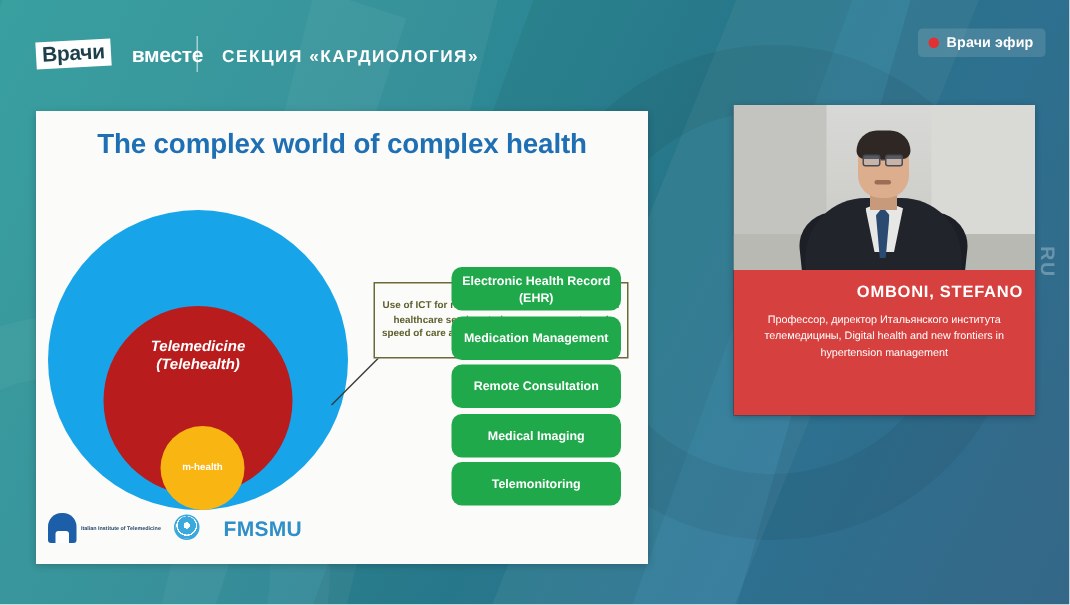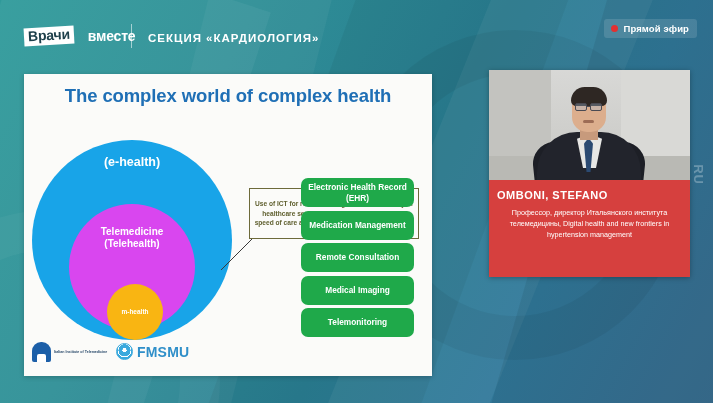--- a/index.html
+++ b/index.html
@@ -66,21 +66,21 @@
   }
   #slide-title {
     position:absolute; left:0; top:11px; width:408px; text-align:center;
     color:#1f6fb5; font-size:18.5px; font-weight:700; letter-spacing:-.1px;
   }
 
   
   .circle { position:absolute; border-radius:50%; display:flex;
             align-items:flex-start; justify-content:center; }
   #c-blue   { left:8px;  top:66px;  width:200px; height:200px; background:#18a4e8; }
-  #c-green  { left:45px; top:130px; width:126px; height:126px; background:#d946ef; }
+  #c-green  { left:45px; top:130px; width:126px; height:126px; background:#b91c1c;font-style:italic; }
   #c-orange { left:83px; top:210px; width:56px;  height:56px;  background:#f9b512;
               align-items:center; }
   .c-label { color:#ffffff; font-weight:700; text-align:center; line-height:1.18; }
   #lbl-blue   { font-size:12.5px; margin-top:15px; }
   #lbl-green  { font-size:10px;  margin-top:22px; }
   #lbl-orange { font-size:6.5px; }
 
   
   #callout {
     position:absolute; left:225px; top:114px; width:170px; height:51px;
@@ -110,21 +110,21 @@
   #iit-logo { position:absolute; left:8px; top:2px; display:flex; align-items:center; gap:3px; }
   #iit-mark {
     width:19px; height:20px; background:#1c5fa8; border-radius:9px 9px 2px 2px;
     position:relative;
   }
   #iit-mark::after {
     content:""; position:absolute; left:5px; bottom:0; width:9px; height:8px;
     background:#ffffff; border-radius:2px 2px 0 0;
   }
   #iit-text { color:#2a4a6b; font-size:3.6px; line-height:1.35; font-weight:700; }
-  #fmsmu-logo { position:absolute; left:92px; top:3px; display:flex; align-items:center; gap:4px; }
+  #fmsmu-logo { position:absolute; left:92px; top:3px; display:flex; align-items:center; gap:16px; }
   #fmsmu-mark {
     width:17px; height:17px; border-radius:50%;
     background: radial-gradient(circle at 50% 42%, #ffffff 0 18%, #3aa9dd 19% 52%, #ffffff 53% 60%, #3aa9dd 61% 100%);
     border:1.3px solid #3aa9dd;
   }
   #fmsmu-text { color:#2f8fc9; font-size:14px; font-weight:700; letter-spacing:.2px; }
 
   
   #video-panel {
     position:absolute; left:489px; top:70px; width:201px; height:207px;
@@ -161,21 +161,21 @@
   #p-bridge { position:absolute; left:98px; top:36px; width:3px; height:1.2px; background:#4a4a52; }
   #p-mouth { position:absolute; left:94px; top:50px; width:11px; height:3px;
              background:#9d6c55; border-radius:2px; }
 
   #speaker-card {
     position:absolute; left:0; top:110px; width:201px; height:97px; background:#d6403e;
     padding:9px 8px 0 8px;
   }
   #speaker-name {
     color:#ffffff; font-size:11px; font-weight:700; letter-spacing:.5px;
-    text-align:left; margin-bottom:7px;
+    text-align:right; margin-bottom:7px;
   }
   #speaker-desc {
     color:#ffffff; font-size:7.2px; line-height:1.52; text-align:center;
   }
   #ru-watermark {
     position:absolute; right:7px; top:185px;
     color:rgba(255,255,255,.28); font-size:13px; font-weight:700; letter-spacing:1px;
     transform: rotate(90deg); transform-origin: right top;
   }
 </style>
@@ -194,31 +194,30 @@
 
   <div id="header">
     <div id="logo-block">
       <span id="logo-badge">Врачи</span>
       <span id="logo-word">вместе</span>
     </div>
     <div id="header-divider"></div>
     <div id="section-title">СЕКЦИЯ «КАРДИОЛОГИЯ»</div>
     <div id="live-badge">
       <span id="live-dot"></span>
-      <span id="live-text">Прямой эфир</span>
+      <span id="live-text">Врачи эфир</span>
     </div>
   </div>
 
   <div id="slide">
 
     <div id="slide-title">The complex world of complex health</div>
 
     <div id="c-blue" class="circle">
       <div class="c-label" id="lbl-blue">
-        <div>(e-health)</div>
       </div>
     </div>
 
     <div id="c-green" class="circle">
       <div class="c-label" id="lbl-green">
         <div>Telemedicine</div>
         <div>(Telehealth)</div>
       </div>
     </div>
 

